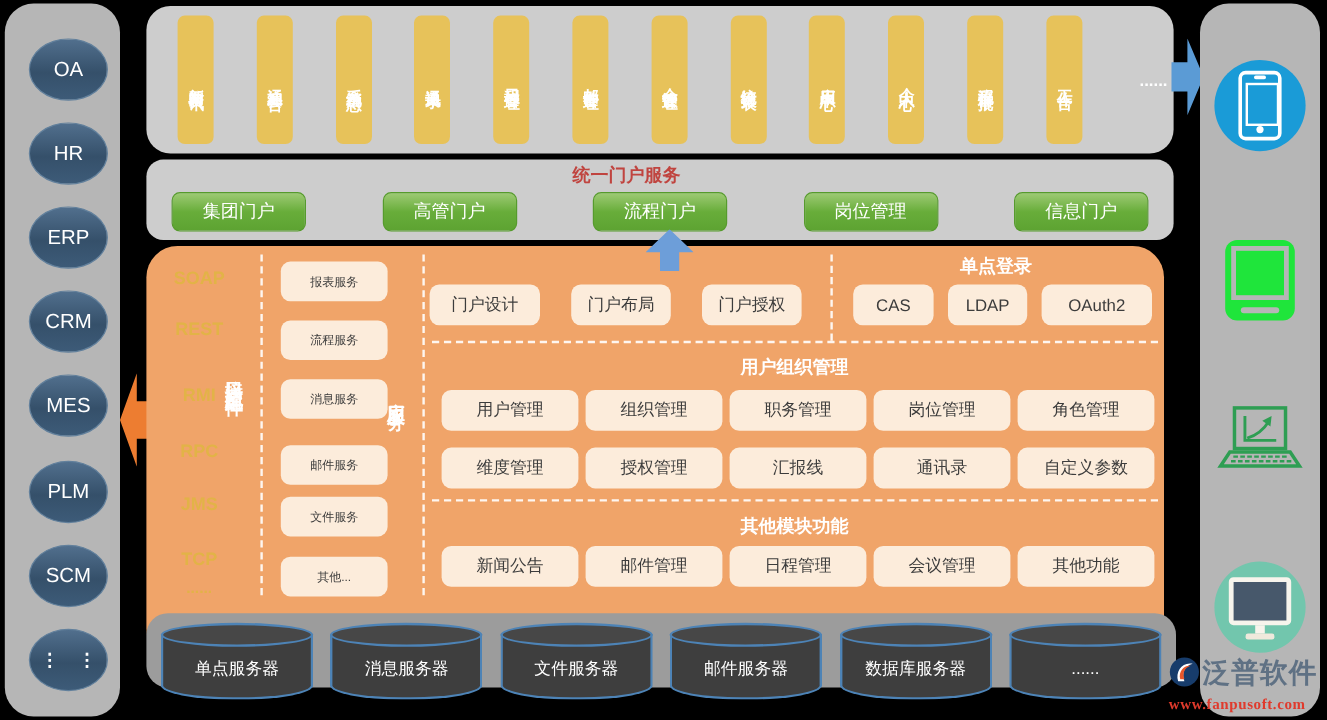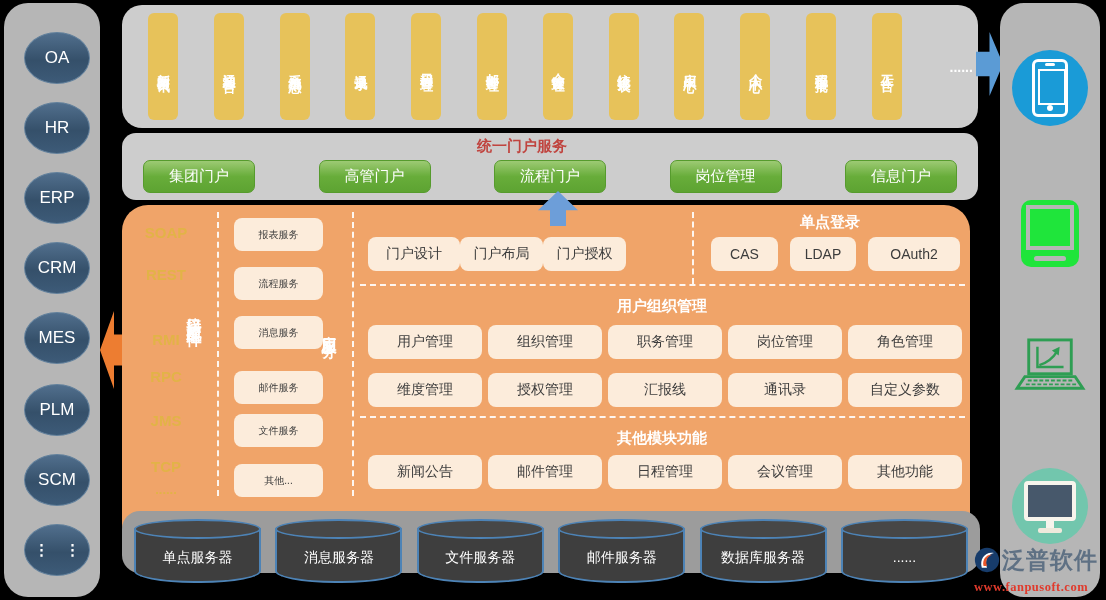--- a/index.html
+++ b/index.html
@@ -204,21 +204,21 @@
       <div class="green-btn">岗位管理</div>
       <div class="green-btn">信息门户</div>
     </div>
   </section>
 
   <div class="arrow-up"></div>
 
   <section class="orange-panel">
     <div class="proto" style="top:19px">SOAP</div>
     <div class="proto" style="top:61px">REST</div>
-    <div class="proto" style="top:126px">RMI</div>
+    <div class="proto" style="top:116px">RMI</div>
     <div class="proto" style="top:163px">RPC</div>
     <div class="proto" style="top:207px">JMS</div>
     <div class="proto" style="top:253px">TCP</div>
     <div class="proto" style="top:277px;font-size:13px">......</div>
 
     <div class="vlabel" style="left:62px;top:100px">接口适配组件</div>
     <div class="vlabel" style="left:197px;top:118px">应用服务</div>
 
     <div class="service-btn" style="top:13px">报表服务</div>
     <div class="service-btn" style="top:62px">流程服务</div>
@@ -228,21 +228,21 @@
     <div class="service-btn" style="top:259px">其他...</div>
 
     <div class="vdash" style="left:95px"></div>
     <div class="vdash" style="left:230px"></div>
     <div class="vdash" style="left:570px;height:72px"></div>
     <div class="hdash" style="top:79px"></div>
     <div class="hdash" style="top:211px"></div>
 
     <div class="sec-title" style="left:575px;width:266px;top:8px">单点登录</div>
 
-    <div class="row" style="left:246px;top:32px;">
+    <div class="row" style="left:236px;top:32px;gap:26px">
       <div class="peach-btn w92">门户设计</div>
       <div class="peach-btn w83">门户布局</div>
       <div class="peach-btn w83">门户授权</div>
     </div>
     <div class="row" style="left:589px;top:32px;gap:12px">
       <div class="peach-btn w67">CAS</div>
       <div class="peach-btn w66">LDAP</div>
       <div class="peach-btn w92">OAuth2</div>
     </div>
 

